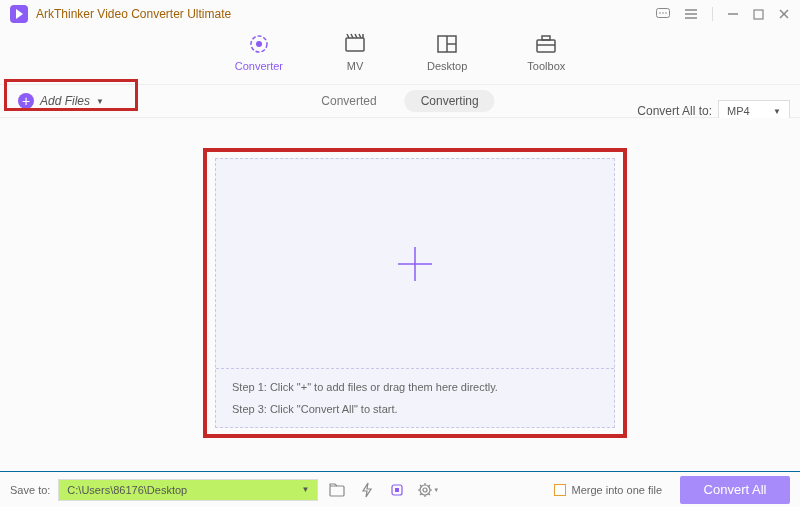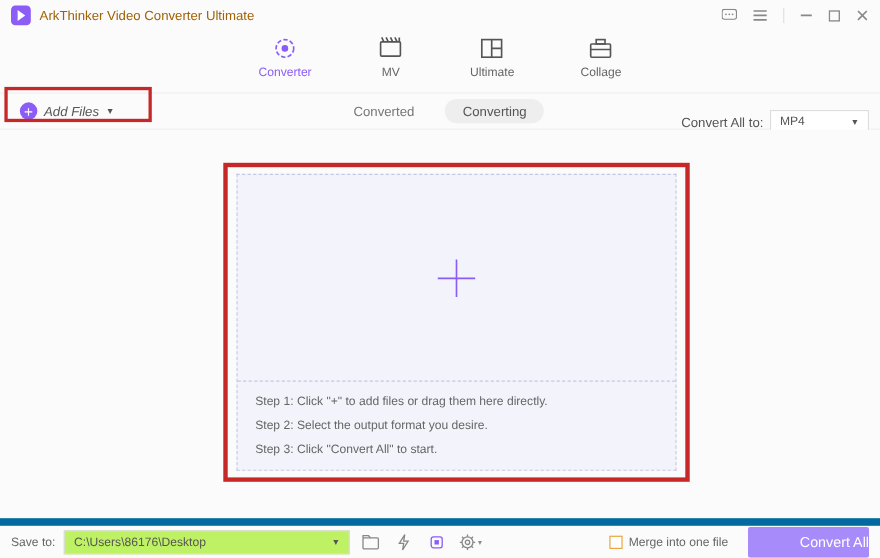--- a/index.html
+++ b/index.html
@@ -25,38 +25,38 @@
   .add-files .caret { font-size: 8px; color: #555; }
   .highlight-red { position: absolute; border: 3px solid #c62828; pointer-events: none; }
   .hl-addfiles { left: 4px; top: -6px; width: 134px; height: 32px; z-index: 5; }
 
   .tabs-center { position: absolute; left: 50%; transform: translateX(-50%); display: flex; align-items: center; gap: 12px; }
   .pill { padding: 4px 16px; border-radius: 12px; font-size: 12px; cursor: pointer; }
   .pill.active { background: #eee; color: #555; }
   .pill.inactive { color: #777; }
 
   .convert-all-to { margin-left: auto; display: flex; align-items: center; gap: 6px; margin-top: 20px; }
-  .convert-all-to .sel { width: 90px; height: 22px; border: 1px solid #ddd; background: #fff; display: flex; align-items: center; justify-content: space-between; padding: 0 8px; font-size: 11px; cursor: pointer; }
+  .convert-all-to .sel { width: 72px; height: 22px; border: 1px solid #ddd; background: #fff; display: flex; align-items: center; justify-content: space-between; padding: 0 8px; font-size: 11px; cursor: pointer; }
 
   .main { height: 353px; position: relative; background: #fbfbfb; }
   .dropzone-wrap { position: absolute; left: 215px; top: 40px; width: 400px; height: 270px; }
   .hl-dropzone { left: -12px; top: -10px; width: 424px; height: 290px; border-width: 4px; }
   .dropzone { width: 100%; height: 100%; border: 1px dashed #c7c7e8; background: #f3f3fb; display: flex; flex-direction: column; }
   .drop-upper { flex: 1; display: flex; align-items: center; justify-content: center; border-bottom: 1px dashed #c7c7e8; }
   .big-plus svg { display: block; }
   .drop-lower { padding: 12px 16px; display: flex; flex-direction: column; gap: 10px; font-size: 11px; color: #666; }
 
-  .footer { height: 36px; border-top: 7px solid #0369a1; display: flex; align-items: center; padding: 0 10px; gap: 8px; background: #fbfbfb; }
+  .footer { height: 36px; border-top: 1px solid #0369a1; display: flex; align-items: center; padding: 0 10px; gap: 8px; background: #fbfbfb; }
   .footer .lbl { font-size: 11px; color: #666; }
   .save-path { flex: 0 0 260px; height: 22px; border: 1px solid #ddd; background: #bef264; display: flex; align-items: center; justify-content: space-between; padding: 0 8px; font-size: 11px; cursor: pointer; }
   .foot-ic { width: 22px; height: 22px; display: flex; align-items: center; justify-content: center; cursor: pointer; color: #888; }
   .foot-gap { flex: 1; }
   .merge { display: flex; align-items: flex-start; gap: 6px; font-size: 11px; color: #666; cursor: pointer; }
   .merge .box { width: 12px; height: 12px; border: 1.5px solid #e69e2e; background: #fff; }
-  .convert-btn { width: 110px; height: 28px; background: #a78bfa; color: #fff; border: none; border-radius: 2px; font-size: 13px; cursor: pointer; margin-left: 10px; text-align: right; }
+  .convert-btn { width: 110px; height: 28px; background: #a78bfa; color: #fff; border: none; border-radius: 2px; font-size: 13px; cursor: pointer; margin-left: 10px; }
 </style>
 </head>
 <body>
 
 <div class="titlebar">
   <div class="logo">
     <svg width="12" height="12" viewBox="0 0 12 12">
         <path d="M3 1 L10 6 L3 11 Z" fill="#fff"></path>
       </svg>
   </div>
@@ -117,31 +117,31 @@
     <span class="lbl">MV</span>
   </div>
   <div class="mode-item">
     <div class="ic">
       <svg width="24" height="24" viewBox="0 0 24 24">
           <rect x="3" y="4" width="18" height="16" fill="none" stroke="#555" stroke-width="1.5"></rect>
           <line x1="12" y1="4" x2="12" y2="20" stroke="#555" stroke-width="1.5"></line>
           <line x1="12" y1="12" x2="21" y2="12" stroke="#555" stroke-width="1.5"></line>
         </svg>
     </div>
-    <span class="lbl">Ultimate</span>
+    <span class="lbl">Desktop</span>
   </div>
   <div class="mode-item">
     <div class="ic">
       <svg width="24" height="24" viewBox="0 0 24 24">
           <rect x="3" y="8" width="18" height="12" rx="1" fill="none" stroke="#555" stroke-width="1.5"></rect>
           <rect x="8" y="4" width="8" height="4" fill="none" stroke="#555" stroke-width="1.5"></rect>
           <line x1="3" y1="13" x2="21" y2="13" stroke="#555" stroke-width="1.5"></line>
         </svg>
     </div>
-    <span class="lbl">Collage</span>
+    <span class="lbl">Toolbox</span>
   </div>
 </div>
 
 <div class="toolbar">
   <div class="highlight-red hl-addfiles"></div>
   <div class="add-files">
     <div class="plus">+</div>
     <span class="txt">Add Files</span>
     <span class="caret">▼</span>
   </div>
@@ -167,21 +167,20 @@
       <div class="drop-upper">
         <div class="big-plus">
           <svg width="42" height="42" viewBox="0 0 42 42">
               <line x1="21" y1="4" x2="21" y2="38" stroke="#8b5cf6" stroke-width="1.5"></line>
               <line x1="4" y1="21" x2="38" y2="21" stroke="#8b5cf6" stroke-width="1.5"></line>
             </svg>
         </div>
       </div>
       <div class="drop-lower">
         <div>Step 1: Click "+" to add files or drag them here directly.</div>
-        <div>Step 2: Select the output format you desire.</div>
         <div>Step 3: Click "Convert All" to start.</div>
       </div>
     </div>
   </div>
 </div>
 
 <div class="footer">
   <span class="lbl">Save to:</span>
   <div class="save-path">
     <span>C:\Users\86176\Desktop</span>

